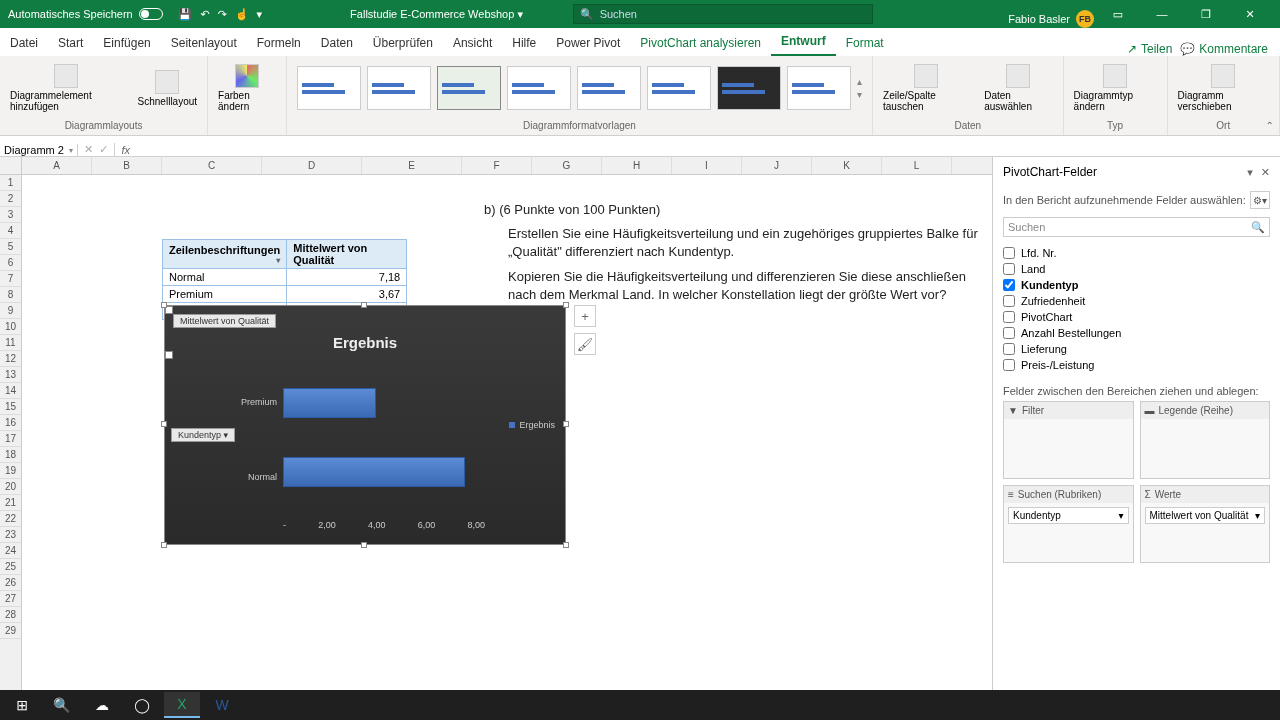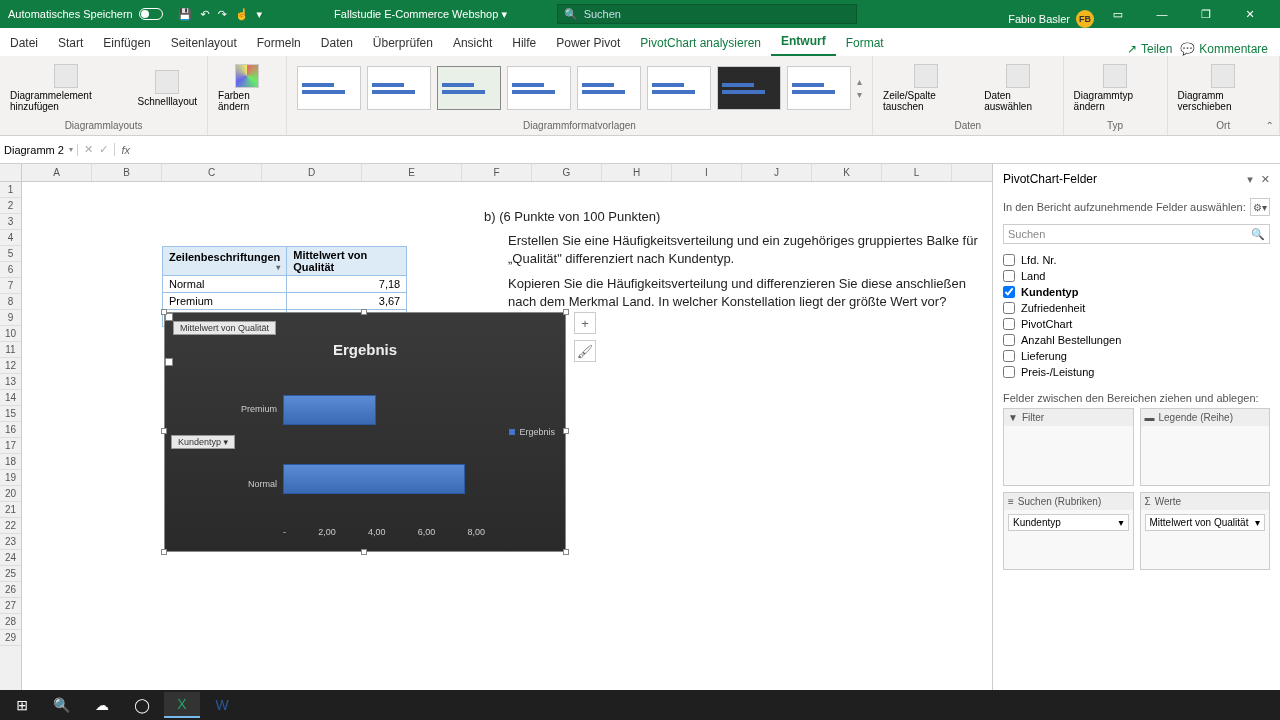--- a/index.html
+++ b/index.html
@@ -5,21 +5,21 @@
 * { margin: 0; padding: 0; box-sizing: border-box; font-family: 'Segoe UI', Tahoma, sans-serif; }
 body { width: 1280px; height: 720px; background: #fff; overflow: hidden; position: relative; }
 
 
 .titlebar { height: 28px; background: #107c41; display: flex; align-items: center; color: #fff; font-size: 11px; }
 .titlebar .autosave { display: flex; align-items: center; padding: 0 8px; gap: 6px; }
 .titlebar .toggle { width: 24px; height: 12px; border: 1px solid #fff; border-radius: 6px; position: relative; }
 .titlebar .toggle::after { content: ''; position: absolute; width: 8px; height: 8px; background: #fff; border-radius: 50%; top: 1px; left: 1px; }
 .titlebar .qat { display: flex; gap: 8px; padding: 0 8px; align-items: center; }
 .titlebar .qat span { cursor: pointer; }
-.titlebar .filename { flex: 0 0 auto; margin-left: 64px; }
+.titlebar .filename { flex: 0 0 auto; margin-left: 80px; }
 .titlebar .search { margin-left: 50px; width: 300px; height: 20px; background: #0d6a38; border: 1px solid #0a5a30; display: flex; align-items: center; padding: 0 6px; gap: 6px; color: #cde; }
 .titlebar .right { margin-left: auto; display: flex; align-items: flex-end; gap: 4px; padding-right: 10px; }
 .titlebar .user { display: flex; align-items: center; gap: 6px; }
 .titlebar .avatar { width: 18px; height: 18px; background: #f2b71e; border-radius: 50%; font-size: 9px; display: flex; align-items: center; justify-content: center; color: #333; font-weight: bold; }
 .titlebar .winbtn { width: 40px; height: 28px; display: flex; align-items: center; justify-content: center; cursor: pointer; }
 
 
 .tabs { height: 28px; background: #fff; display: flex; align-items: flex-end; border-bottom: none; font-size: 12px; }
 .tabs .tab { padding: 6px 10px; color: #333; cursor: pointer; }
 .tabs .tab.ctx { color: #107c41; }
@@ -34,21 +34,21 @@
 .ribbon .group .label { font-size: 10px; color: #666; padding: 2px 0; }
 .ribbon .bigbtn { display: flex; flex-direction: column; align-items: center; gap: 2px; padding: 4px 6px; cursor: pointer; }
 .ribbon .bigbtn .icon { width: 24px; height: 24px; background: #e8e8e8; border: 1px solid #ccc; }
 .ribbon .style-thumb { width: 64px; height: 44px; background: #fff; border: 1px solid #ccc; cursor: pointer; display: flex; flex-direction: column; justify-content: center; padding: 4px; gap: 3px; }
 .ribbon .style-thumb.dark { background: #2a2a2a; }
 .ribbon .style-thumb.sel { border: 1px solid #888; background: #e8f0e8; }
 .ribbon .style-thumb .bar { height: 4px; background: #4472c4; }
 .ribbon .collapse { position: absolute; right: 6px; bottom: 4px; cursor: pointer; color: #666; }
 
 
-.formulabar { height: 28px; border-bottom: 1px solid #d0d0d0; display: flex; align-items: center; font-size: 11px; }
+.formulabar { height: 21px; border-bottom: 1px solid #d0d0d0; display: flex; align-items: flex-end; font-size: 11px; }
 .namebox { width: 78px; border-right: 1px solid #d0d0d0; padding: 0 4px; display: flex; align-items: center; justify-content: space-between; }
 .namebox .dd { color: #888; font-size: 8px; }
 .fx-btns { display: flex; gap: 6px; padding: 0 6px; color: #aaa; border-right: 1px solid #d0d0d0; }
 .fx-label { padding: 0 6px; font-style: italic; color: #666; }
 .fx-input { flex: 1; padding: 0 4px; }
 .colheads { height: 18px; display: flex; background: #f0f0f0; border-bottom: 1px solid #ccc; font-size: 10px; color: #555; position: absolute; top: 0; left: 22px; right: 10px; }
 .colheads .ch { border-right: 1px solid #ddd; text-align: center; line-height: 18px; }
 .selectall { position: absolute; top: 0; left: 0; width: 22px; height: 18px; background: #f0f0f0; border-right: 1px solid #ccc; border-bottom: 1px solid #ccc; }
 .rowheads { width: 22px; background: #f0f0f0; border-right: 1px solid #ccc; position: absolute; top: 18px; left: 0; bottom: 0; display: flex; flex-direction: column; font-size: 10px; color: #555; }
 .rowheads .rh { height: 16px; border-bottom: 1px solid #ddd; text-align: center; line-height: 16px; }

